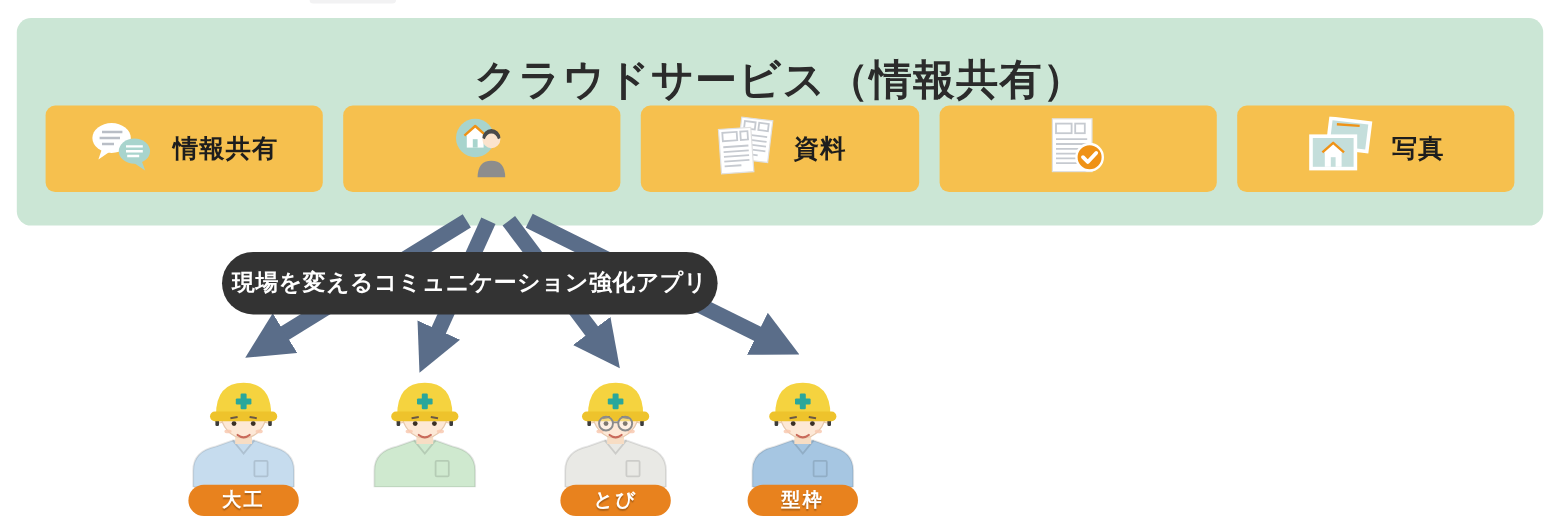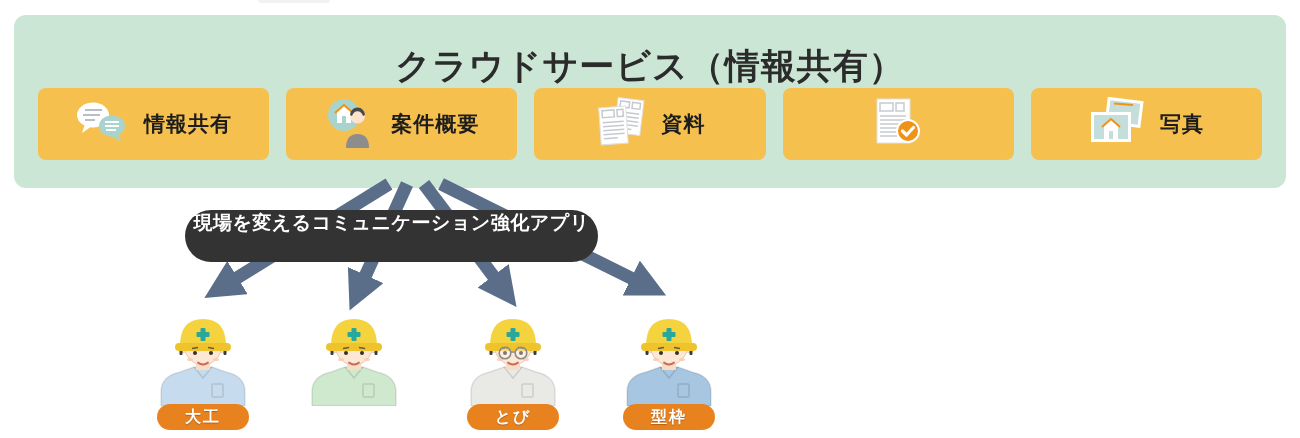--- a/index.html
+++ b/index.html
@@ -18,21 +18,21 @@
   .feature-btn{flex:1;height:72px;background:var(--btn-orange);border-radius:8px;
     display:flex;align-items:center;justify-content:center;gap:15px;}
   .feature-btn .label{font-size:21px;font-weight:700;color:#1d1d1d;letter-spacing:1px;}
   .feature-btn svg{flex:0 0 auto;}
 
   
   .arrows-svg{position:absolute;left:0;top:0;z-index:1;pointer-events:none;}
 
   
   .app-pill{position:absolute;left:185px;top:210px;width:413px;height:52px;z-index:2;
-    background:var(--pill-dark);border-radius:27px;display:flex;justify-content:center;}
+    background:var(--pill-dark);border-radius:27px;display:flex;align-items:center;justify-content:center;}
   .app-pill .label{color:#fff;font-size:19px;font-weight:700;letter-spacing:0.5px;}
 
   
   .worker{position:absolute;top:308px;width:110px;height:124px;z-index:2;}
   .worker svg{position:absolute;left:0;top:0;}
   .worker .role{position:absolute;left:9px;top:96px;width:92px;height:26px;z-index:3;
     background:var(--label-orange);border-radius:13px;display:flex;align-items:center;justify-content:center;
     color:#fff;font-size:16px;font-weight:700;letter-spacing:2px;
     text-shadow:0 1px 1px rgba(0,0,0,0.25);}
   .w1{left:148px;} .w2{left:299px;} .w3{left:458px;} .w4{left:614px;}
@@ -80,21 +80,20 @@
           <svg width="52" height="52" viewBox="0 0 52 52">
             <circle cx="20" cy="19" r="16" fill="var(--icon-teal)"></circle>
             <rect x="13" y="16" width="14" height="11" fill="#fff"></rect>
             <path d="M11,17 L20,9 L29,17" fill="#fff" stroke="var(--accent-orange)" stroke-width="2" stroke-linejoin="round"></path>
             <rect x="18" y="20" width="4" height="7" fill="var(--icon-teal)"></rect>
             <path d="M26,20 a7.5,7.5 0 1 1 15,0 a7.5,7.5 0 1 1 -15,0" fill="#fbe3cd"></path>
             <path d="M26,19 a7.5,7.5 0 0 1 15,0 l-2,1 a6,8 0 0 0 -11,0 Z" fill="#4a4a4a"></path>
             <path d="M22,52 q0,-14 11.5,-14 q11.5,0 11.5,14 Z" fill="#8d8d8d"></path>
           </svg>
         </span>
-        <span class="label">案件概要</span>
       </div>
 
       <div class="feature-btn">
         <span>
           <svg width="52" height="52" viewBox="0 0 52 52">
             <g transform="rotate(7 34 20)">
               <rect x="21" y="3" width="26" height="35" fill="#fff" stroke="#e0e0e0"></rect>
               <rect x="24" y="6" width="9" height="6" fill="none" stroke="#c6cad0" stroke-width="1.5"></rect>
               <rect x="36" y="6" width="8" height="6" fill="none" stroke="#c6cad0" stroke-width="1.5"></rect>
               <g stroke="#c6cad0" stroke-width="1.5">

